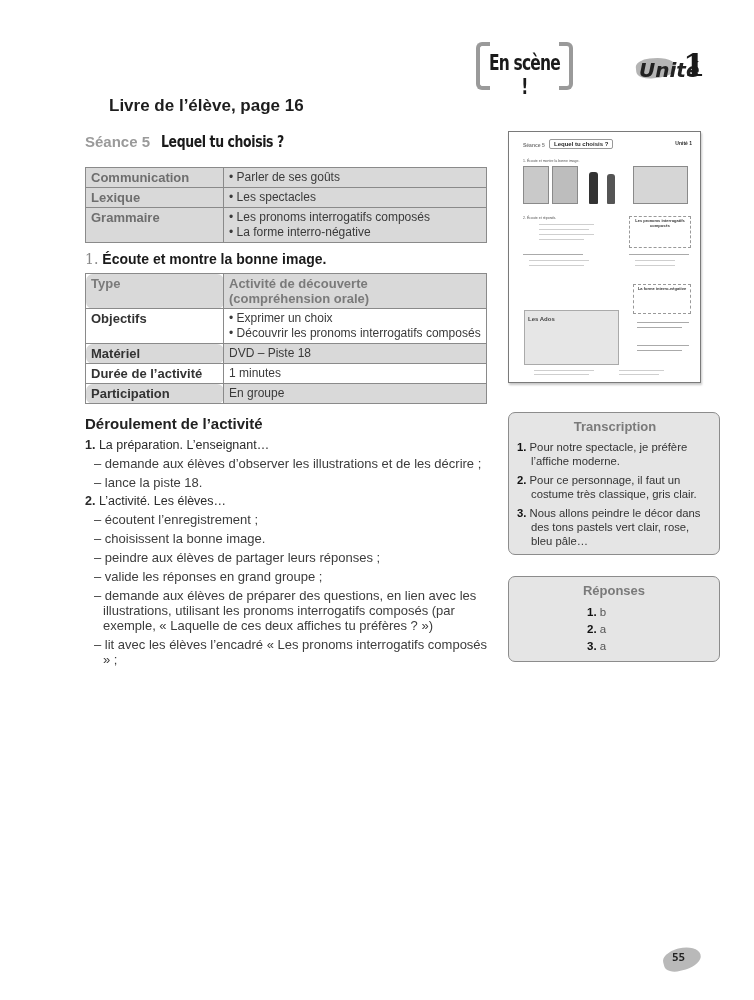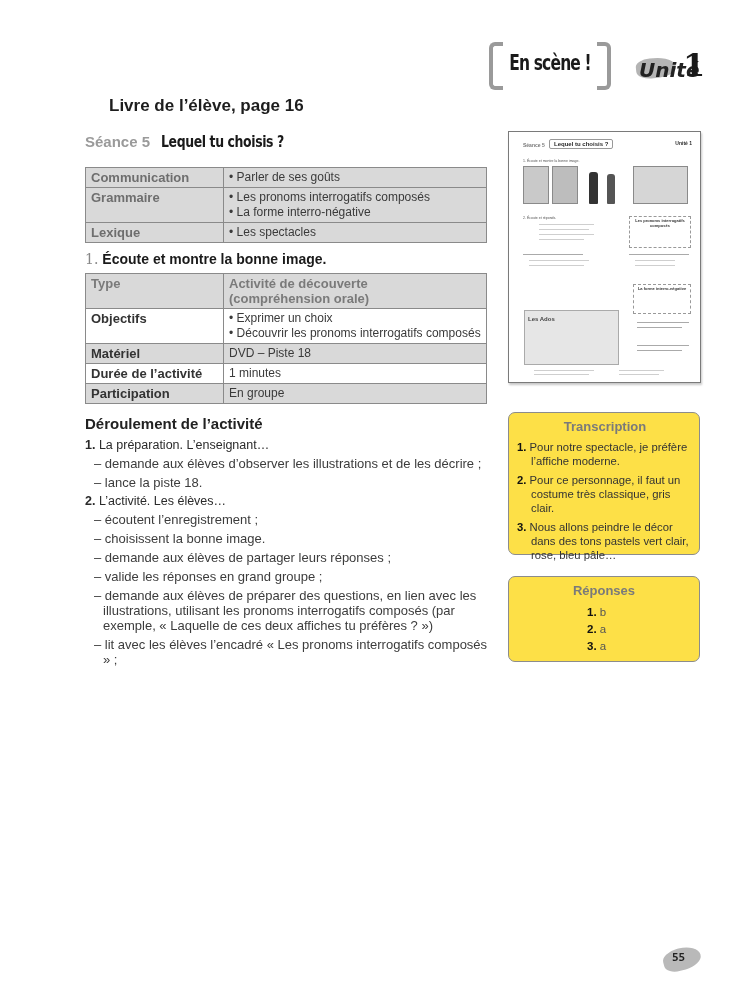--- a/index.html
+++ b/index.html
@@ -1,20 +1,20 @@
 <!DOCTYPE html>
 <html><head>
 <meta charset="utf-8">
 <style>
   * { box-sizing: border-box; margin: 0; padding: 0; }
   html, body { width: 754px; height: 1000px; background: #ffffff; overflow: hidden; }
   body { position: relative; font-family: "DejaVu Sans", sans-serif; color: #2a2a2a; }
 
   
-  .scene-badge { position: absolute; left: 489px; top: 42px; width: 122px; height: 48px; }
+  .scene-badge { position: absolute; left: 476px; top: 42px; width: 97px; height: 48px; }
   .scene-badge .bracket { position: absolute; top: 0; width: 14px; height: 48px; border: 4px solid #9a9a9a; }
   .scene-badge .bracket.l { left: 0; border-right: none; border-radius: 6px 0 0 6px; }
   .scene-badge .bracket.r { right: 0; border-left: none; border-radius: 0 6px 6px 0; }
   .scene-badge .txt { position: absolute; left: 0; right: 0; top: 9px; text-align: center;
       font-family: "DejaVu Sans Condensed", "DejaVu Sans", sans-serif; font-weight: bold; font-size: 21px;
       letter-spacing: -1px; color: #1a1a1a; transform: scaleX(0.82); }
   .unit-badge { position: absolute; left: 636px; top: 46px; height: 36px; width: 80px; }
   .unit-badge .splash { position: absolute; left: 0; top: 12px; width: 40px; height: 20px; background: #b4b4b4;
       border-radius: 40% 60% 50% 45%; transform: rotate(-6deg); }
   .unit-badge .lbl { position: absolute; left: 3px; top: 12px; font-weight: bold; font-size: 20px; font-style: italic; color: #222; }
@@ -30,34 +30,34 @@
   table { border-collapse: collapse; position: absolute; left: 85px; width: 402px;
       font-family: "Liberation Sans", sans-serif; font-size: 12px; }
   td { border: 1px solid #8a8a8a; vertical-align: top; padding: 2px 5px; line-height: 15px; }
   td.k { width: 138px; font-weight: bold; font-size: 13px; color: #6e6e6e; }
   td.v { color: #3a3a3a; }
   .gray { background: #d9d9d9; }
   .white { background: #ffffff; }
   table.t1 { top: 167px; }
   table.t1 td { background: #d9d9d9; }
   table.t2 { top: 273px; }
-  table.t2 td.k { color: #333; }
+  table.t2 td.k { color: #333; border-radius: 7px; }
   table.t2 tr.head td { color: #7a7a7a; }
 
   .ex-title { position: absolute; left: 85px; top: 251px; font-family: "Liberation Sans", sans-serif; font-weight: bold; font-size: 14px; color: #1a1a1a; }
   .ex-title .n { font-family: "DejaVu Serif", serif; color: #888; font-weight: normal; margin-right: 4px; }
 
   .deroul { position: absolute; left: 85px; top: 415px; width: 410px; font-family: "Liberation Sans", sans-serif; }
   .deroul h2 { font-size: 15px; font-weight: bold; color: #222; margin-bottom: 6px; }
   .step { font-size: 12.5px; color: #2a2a2a; margin-bottom: 4px; }
   .step b { font-weight: bold; }
   .sub { font-size: 13px; color: #3c3c3c; margin-left: 9px; padding-left: 9px; text-indent: -9px; margin-bottom: 4px; line-height: 15px; }
 
-  .box { position: absolute; left: 508px; width: 192px; border: 1.5px solid #8c8c8c; border-radius: 7px;
-      font-family: "Liberation Sans", sans-serif; background: #fde047; }
+  .box { position: absolute; left: 508px; width: 212px; border: 1.5px solid #8c8c8c; border-radius: 7px;
+      font-family: "Liberation Sans", sans-serif; background: #e5e5e5; }
   .box h3 { text-align: center; font-size: 13px; font-weight: bold; color: #7a7a7a; margin: 6px 0 6px; }
   .box.trans { top: 412px; height: 143px; padding: 0 6px 0 8px; }
   .t-item { font-size: 11.3px; color: #333; margin-bottom: 5px; padding-left: 14px; text-indent: -14px; line-height: 14px; }
   .t-item b { color: #111; }
   .box.rep { top: 576px; height: 86px; }
   .r-item { text-align: left; margin-left: 78px; font-size: 11.5px; color: #555; line-height: 17px; }
   .r-item b { color: #111; }
 
   
   .thumb { position: absolute; left: 508px; top: 131px; width: 193px; height: 252px; border: 1px solid #7a7a7a;
@@ -101,30 +101,30 @@
 
 <table class="t1">
   <tbody id="t1-body">
       <tr>
         <td class="k">Communication</td>
         <td class="v">
           <div>• Parler de ses goûts</div>
         </td>
       </tr>
       <tr>
+        <td class="k">Lexique</td>
+        <td class="v">
+          <div>• Les spectacles</div>
+        </td>
+      </tr>
+      <tr>
         <td class="k">Grammaire</td>
         <td class="v">
           <div>• Les pronoms interrogatifs composés</div>
           <div>• La forme interro-négative</div>
-        </td>
-      </tr>
-      <tr>
-        <td class="k">Lexique</td>
-        <td class="v">
-          <div>• Les spectacles</div>
         </td>
       </tr>
     </tbody>
 </table>
 
 <div class="ex-title">
   <span class="n">1.</span><span>Écoute et montre la bonne image.</span>
 </div>
 
 <table class="t2">
@@ -166,21 +166,21 @@
 
 <div class="deroul">
   <h2>Déroulement de l’activité</h2>
   <div id="deroul-steps">
       <div class="step"><b>1.</b> <span>La préparation. L’enseignant…</span></div>
       <div class="sub">– demande aux élèves d’observer les illustrations et de les décrire ;</div>
       <div class="sub">– lance la piste 18.</div>
       <div class="step"><b>2.</b> <span>L’activité. Les élèves…</span></div>
       <div class="sub">– écoutent l’enregistrement ;</div>
       <div class="sub">– choisissent la bonne image.</div>
-      <div class="sub">– demande aux élèves de partager leurs réponses ;</div>
+      <div class="sub">– peindre aux élèves de partager leurs réponses ;</div>
       <div class="sub">– valide les réponses en grand groupe ;</div>
       <div class="sub">– demande aux élèves de préparer des questions, en lien avec les illustrations, utilisant les pronoms interrogatifs composés (par exemple, « Laquelle de ces deux affiches tu préfères ? »)</div>
       <div class="sub">– lit avec les élèves l’encadré « Les pronoms interrogatifs composés » ;</div>
     </div>
 </div>
 
 <div class="thumb">
   <div class="t-seance">Séance 5</div>
   <div class="t-title">Lequel tu choisis ?</div>
   <div class="t-unit">Unité 1</div>

